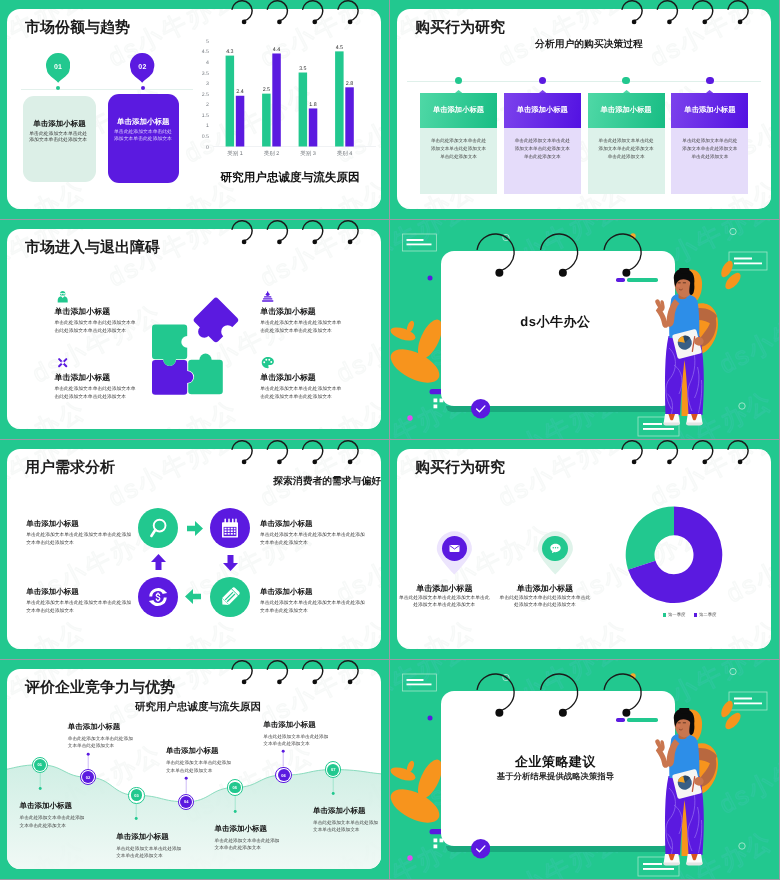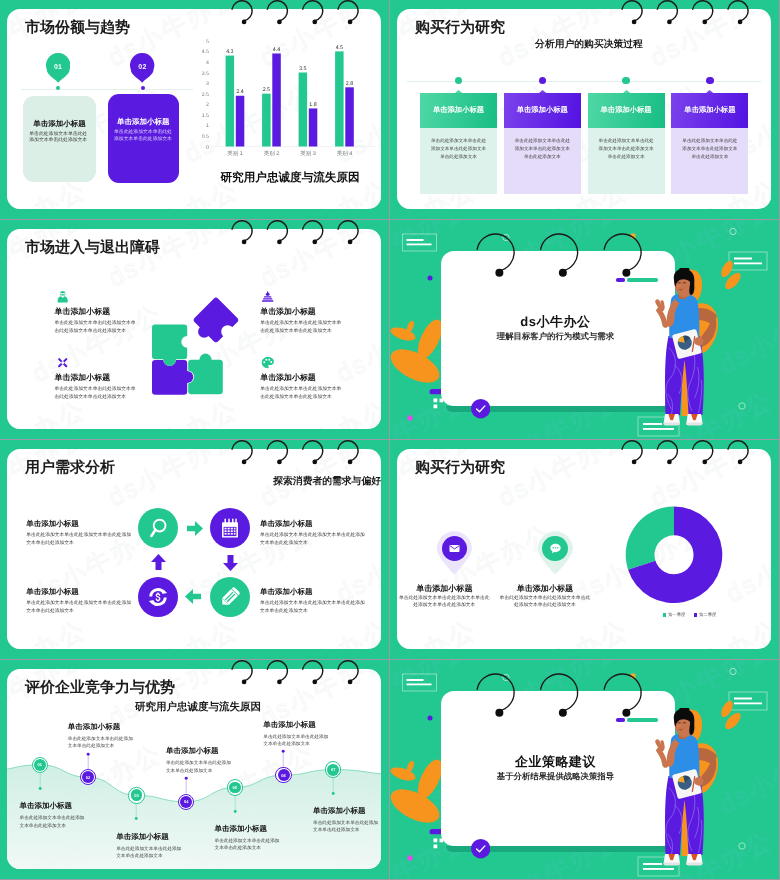--- a/index.html
+++ b/index.html
@@ -405,21 +405,20 @@
         <circle cx="352" cy="186" r="3.2" fill="none" stroke="#a9e8d0" stroke-width="0.9"></circle>
         <circle cx="243" cy="16" r="2.7" fill="#f7a92b"></circle>
         <circle cx="40" cy="58" r="2.5" fill="#5b1ae0"></circle>
         <circle cx="66" cy="88" r="2.5" fill="#e04ef0"></circle>
         <circle cx="20" cy="198" r="2.7" fill="#e04ef0"></circle>
         <circle cx="200" cy="37" r="2.2" fill="#12263f"></circle>
       </svg>
       <div class="cv-card"></div>
       <div class="cv-shadow"></div>
       <div class="cv-ttl">ds小牛办公</div>
-      <div class="cv-sub">理解目标客户的行为模式与需求</div>
       <div class="cv-dash-p"></div>
       <div class="cv-dash-g"></div>
       <svg class="cv-chk" viewBox="0 0 19.4 19.4" width="19.4" height="19.4">
         <circle cx="9.7" cy="9.7" r="9.7" fill="#5b1ae0"></circle>
         <path d="M5.6 9.9 L8.5 12.7 L13.9 6.9" fill="none" stroke="#fff" stroke-width="1.35" stroke-linecap="round" stroke-linejoin="round"></path>
       </svg>
       <div class="cv-person"><svg class="s4-person" viewBox="-4 0 66 160" width="66" height="160">
           <path d="M23 9 C30 -3 44 0 45 14 C46 29 38 38 31 36 C23 34 17 21 23 9 Z" fill="#f7941d"></path>
           <path d="M33 40 C46 29 62 38 61 57 C60 79 42 94 32 84 C23 75 24 51 33 40 Z" fill="#f7941d"></path>
           <path d="M25.5 72 L33 72 L33 148 L24.5 148 Z" fill="#f7941d"></path>

